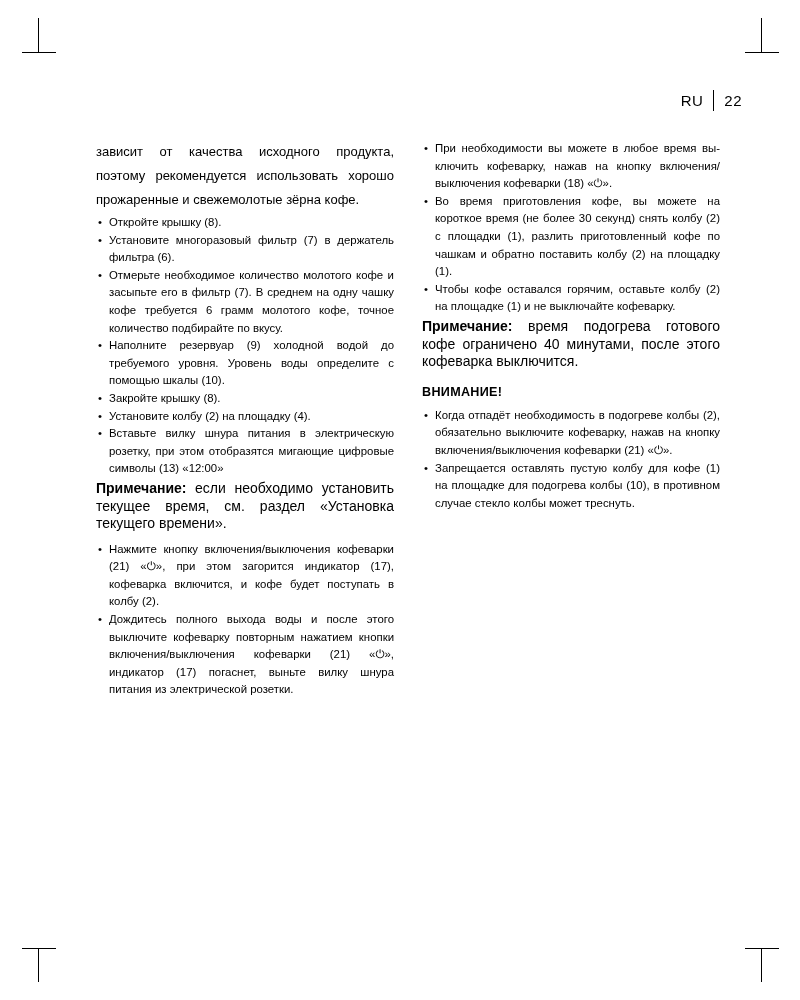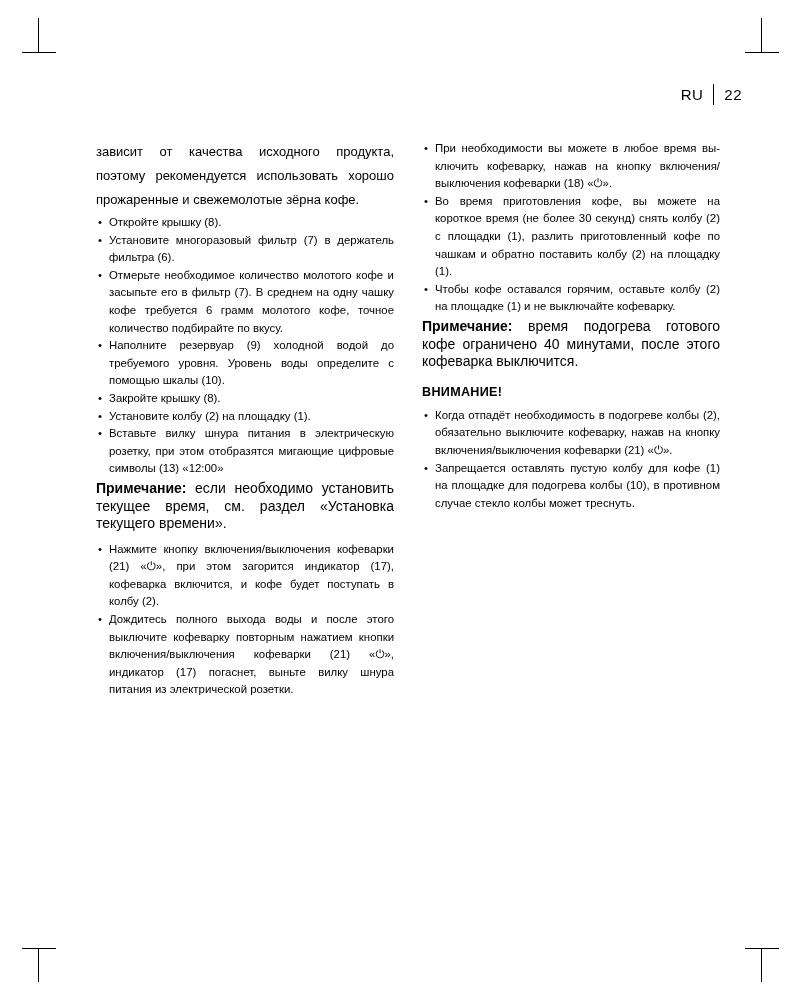--- a/index.html
+++ b/index.html
@@ -22,21 +22,21 @@
   
   .crop {
     position: absolute;
     background: #000;
   }
   .crop.v { width: 1px; height: 34px; }
   .crop.h { height: 1px; width: 34px; }
 
   .header {
     position: absolute;
-    top: 84px;
+    top: 90px;
     right: 58px;
     display: flex;
     align-items: center;
     gap: 10px;
     font-size: 15px;
     letter-spacing: 0.5px;
   }
   .header .rule {
     width: 1px;
     height: 21px;
@@ -134,21 +134,21 @@
 
     <div class="col">
       <p class="para">зависит от качества исходного продукта, поэтому рекомендуется использовать хорошо прожарен­ные и свежемолотые зёрна кофе.</p>
 
       <ul class="list">
         <li>Откройте крышку (8).</li>
         <li>Установите многоразовый фильтр (7) в держатель фильтра (6).</li>
         <li>Отмерьте необходимое количество молотого кофе и засыпьте его в фильтр (7). В среднем на одну чашку кофе требуется 6 грамм молотого кофе, точное количество подбирайте по вкусу.</li>
         <li>Наполните резервуар (9) холодной водой до требуемого уровня. Уровень воды определите с помощью шкалы (10).</li>
         <li>Закройте крышку (8).</li>
-        <li>Установите колбу (2) на площадку (1).</li>
+        <li>Установите колбу (2) на площадку (4).</li>
         <li>Вставьте вилку шнура питания в электрическую розетку, при этом отобразятся мигающие цифро­вые символы (13) «12:00»</li>
       </ul>
 
       <p class="note"><b>Примечание:</b><span> если необходимо установить текущее время, см. раздел «Установка текущего времени».</span></p>
 
       <div class="gap-s"></div>
 
       <ul class="list">
         <li><span>Нажмите кнопку включения/выключения кофев­арки (21) «</span><span class="pw">⏻</span><span>», при этом загорится индикатор (17), кофеварка включится, и кофе будет поступать в колбу (2).</span></li>
         <li><span>Дождитесь полного выхода воды и после этого выключите кофеварку повторным нажатием кнопки включения/выключения кофеварки (21) «</span><span class="pw">⏻</span><span>», индикатор (17) погаснет, выньте вилку шнура питания из электрической розетки.</span></li>

